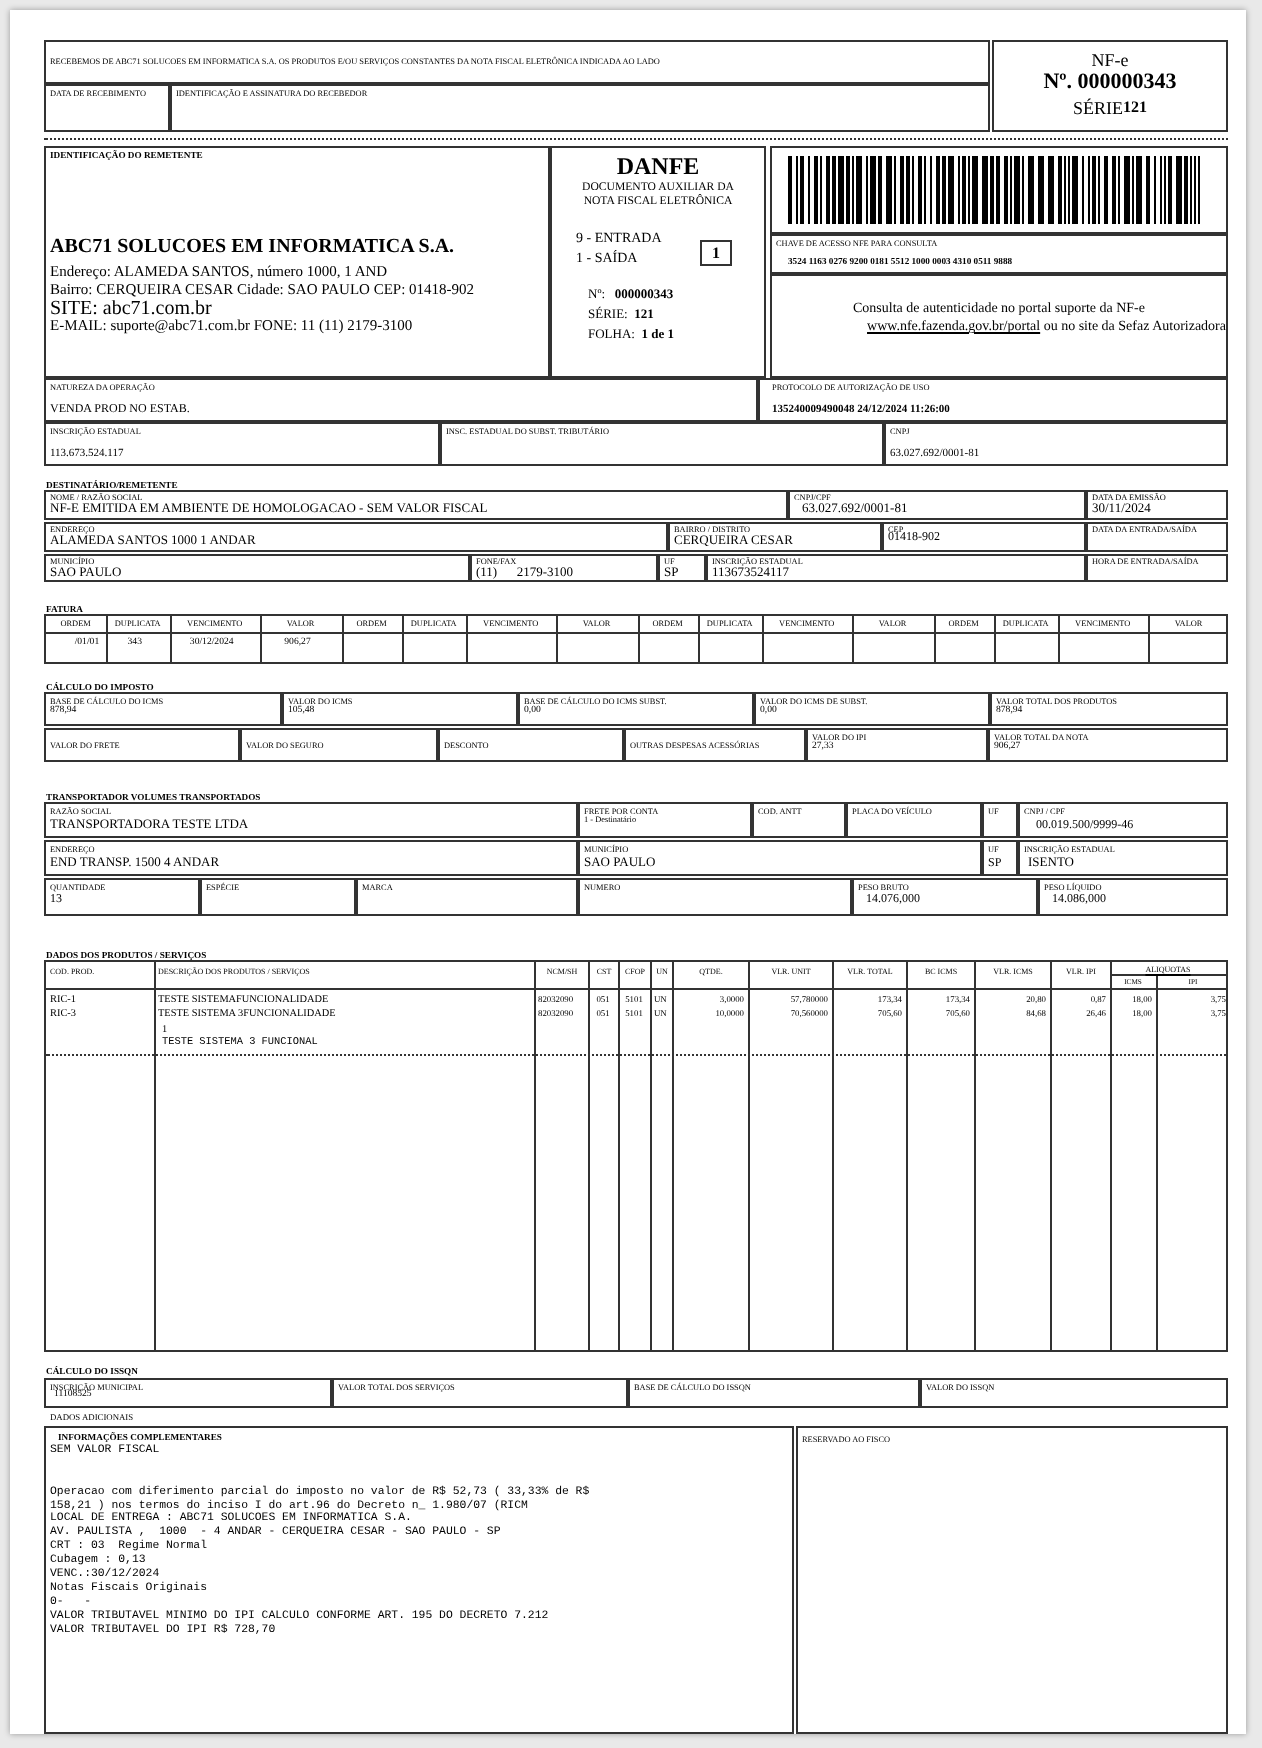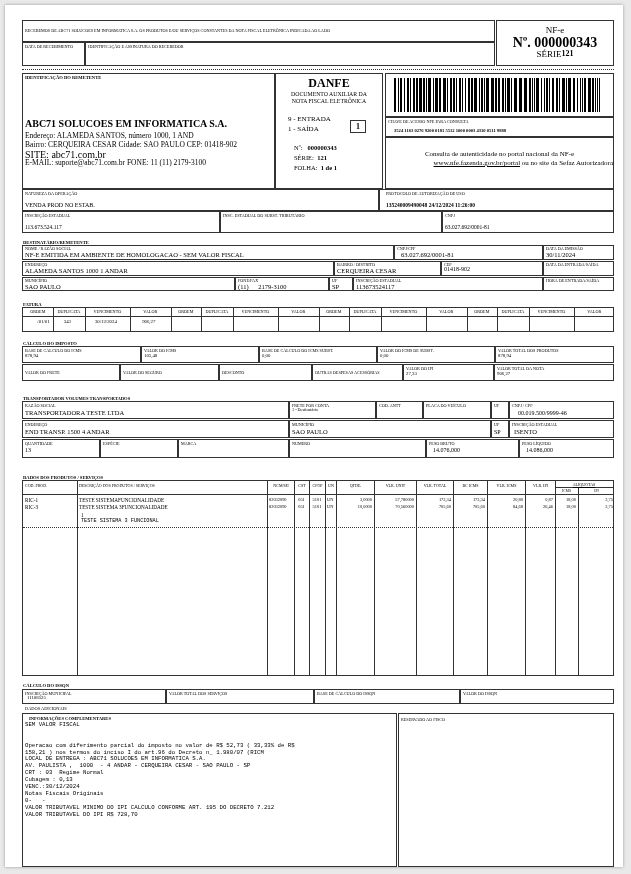--- a/index.html
+++ b/index.html
@@ -26,21 +26,21 @@
     <div class="lbl" style="top:7px;">RECEBEMOS DE ABC71 SOLUCOES EM INFORMATICA S.A. OS PRODUTOS E/OU SERVIÇOS CONSTANTES DA NOTA FISCAL ELETRÔNICA INDICADA AO LADO</div>
   </div>
   <div class="box" style="left:17px;top:37px;width:63px;height:24px;">
     <div class="lbl">DATA DE RECEBIMENTO</div>
   </div>
   <div class="box" style="left:80px;top:37px;width:410px;height:24px;">
     <div class="lbl">IDENTIFICAÇÃO E ASSINATURA DO RECEBEDOR</div>
   </div>
   <div class="box" style="left:491px;top:15px;width:118px;height:46px;">
     <div class="abs center" style="left:0;right:0;top:4px;font-size:9px;">NF-e</div>
-    <div class="abs center" style="left:0;right:0;top:14px;font-size:14px;font-weight:bold;">Nº. 000000343</div>
+    <div class="abs center" style="left:0;right:0;top:14px;font-size:11px;font-weight:bold;">Nº. 000000343</div>
     <div class="abs center" style="left:0;right:0;top:28px;font-size:9px;"><span>SÉRIE</span><b style="font-size:8px;vertical-align:top;">121</b></div>
   </div>
   <div class="dash" style="left:17px;top:64px;width:592px;"></div>
 
   <div class="box" style="left:17px;top:68px;width:253px;height:116px;">
     <div class="sect" style="left:2px;top:1px;">IDENTIFICAÇÃO DO REMETENTE</div>
     <div class="abs" style="left:2px;top:44px;font-size:10px;font-weight:bold;white-space:nowrap;">ABC71 SOLUCOES EM INFORMATICA S.A.</div>
     <div class="abs" style="left:2px;top:57px;font-size:7.5px;white-space:nowrap;">Endereço: ALAMEDA SANTOS, número  1000,  1 AND</div>
     <div class="abs" style="left:2px;top:66px;font-size:7.5px;white-space:nowrap;">Bairro: CERQUEIRA CESAR Cidade: SAO PAULO CEP: 01418-902</div>
     <div class="abs" style="left:2px;top:75px;font-size:10px;white-space:nowrap;">SITE: abc71.com.br</div>
@@ -125,21 +125,21 @@
         <span style="width: 1px; margin-right: 1px;"></span>
         <span style="width: 1px; margin-right: 1px;"></span>
         <span style="width: 1px; margin-right: 1px;"></span>
       </div>
   </div>
   <div class="box" style="left:380px;top:112px;width:229px;height:20px;">
     <div class="lbl">CHAVE DE ACESSO NFE PARA CONSULTA</div>
     <div class="abs" style="left:8px;top:10px;font-size:4.6px;font-weight:bold;white-space:nowrap;">3524 1163 0276 9200 0181 5512 1000 0003 4310 0511 9888</div>
   </div>
   <div class="box" style="left:380px;top:132px;width:229px;height:52px;">
-    <div class="abs center" style="left:0;right:0;top:12px;font-size:7px;">Consulta de autenticidade no portal nacional da NF-e</div>
+    <div class="abs center" style="left:0;right:0;top:12px;font-size:7px;">Consulta de autenticidade no portal suporte da NF-e</div>
     <div class="abs center" style="left:0;right:0;top:21px;font-size:7px;white-space:nowrap;text-align:right;"><span style="text-decoration:underline;">www.nfe.fazenda.gov.br/portal</span><span> ou no site da Sefaz Autorizadora</span></div>
   </div>
 
   <div class="box" style="left:17px;top:184px;width:357px;height:22px;">
     <div class="lbl">NATUREZA DA OPERAÇÃO</div>
     <div class="val" style="font-size:6px;">VENDA PROD NO ESTAB.</div>
   </div>
   <div class="box" style="left:374px;top:184px;width:235px;height:22px;">
     <div class="lbl" style="left:6px;">PROTOCOLO DE AUTORIZAÇÃO DE USO</div>
     <div class="val" style="left:6px;font-size:5.5px;font-weight:bold;">135240009490048 24/12/2024 11:26:00</div>

